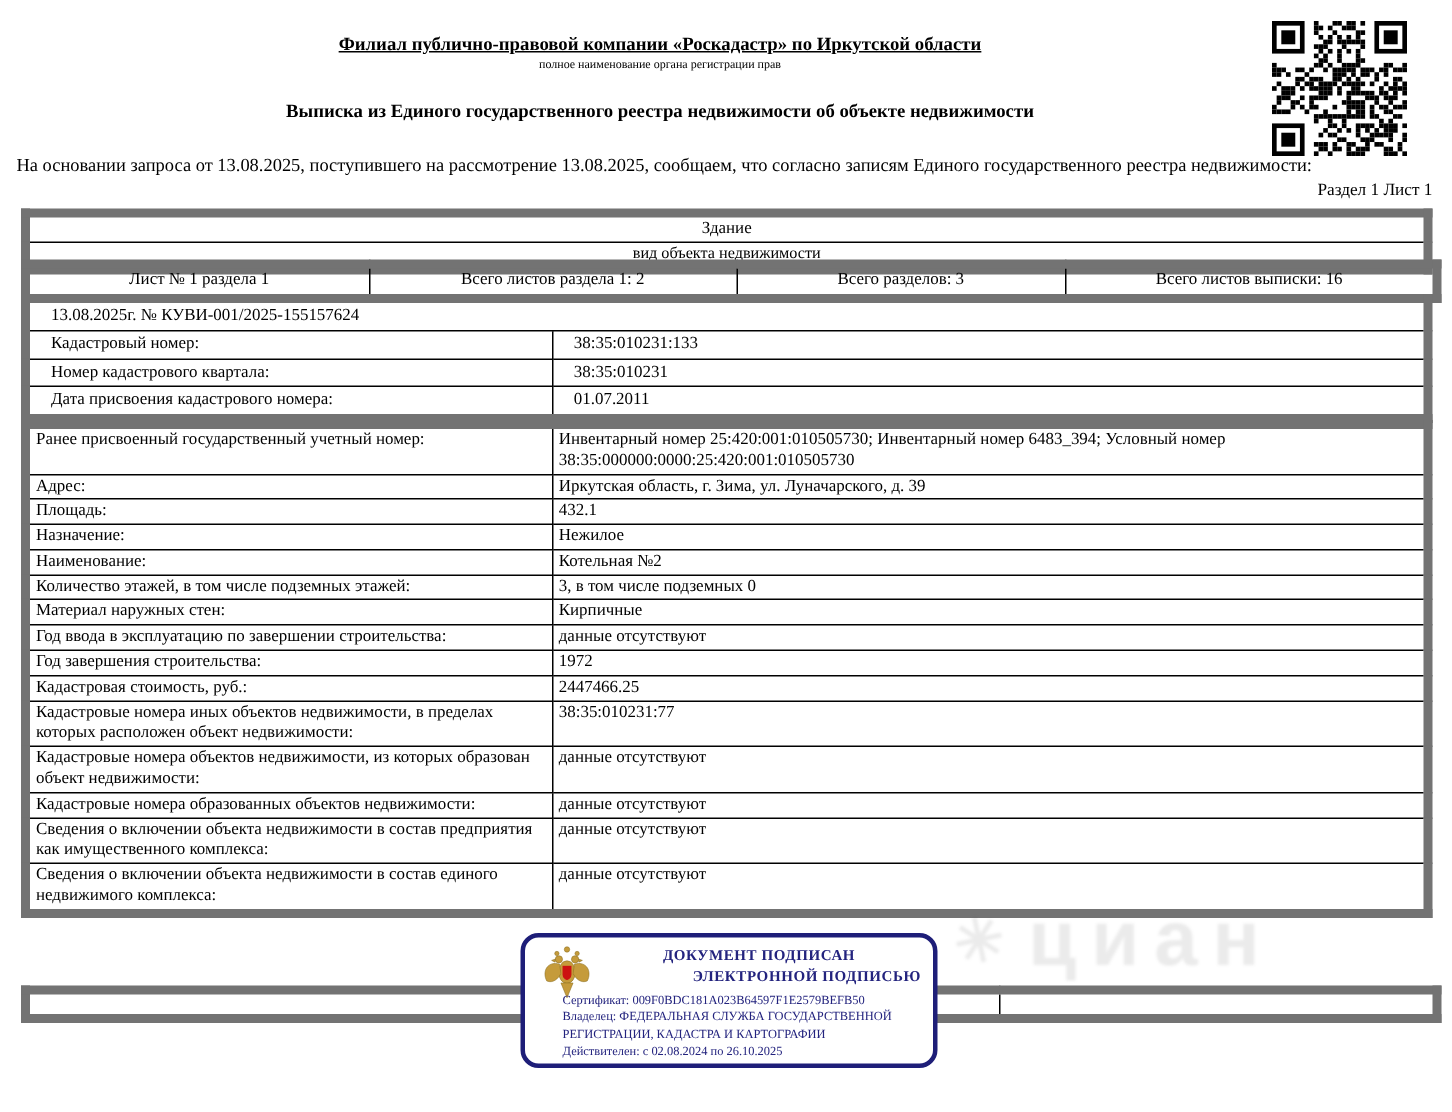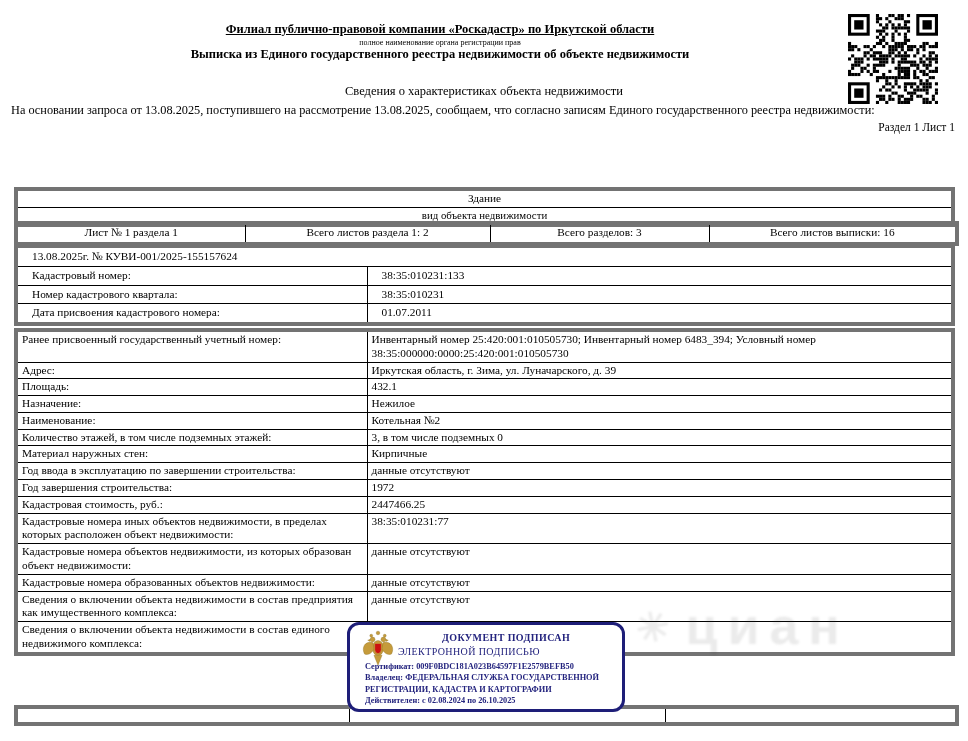--- a/index.html
+++ b/index.html
@@ -3,31 +3,31 @@
 <meta charset="utf-8">
 <style>
   html,body{margin:0;padding:0;background:#fff;}
   .page{position:relative;width:968px;height:741px;background:#ffffff;overflow:hidden;
         font-family:"Liberation Serif","DejaVu Serif",serif;color:#000;border-radius:29px;}
 
   
   .hdr-center{position:absolute;top:22px;left:0;width:880px;text-align:center;}
   .org-name{font-size:12.5px;font-weight:bold;text-decoration:underline;}
   .org-caption{font-size:8px;margin-top:1px;}
-  .doc-title{font-size:12.5px;font-weight:bold;margin-top:0;}
+  .doc-title{font-size:12.5px;font-weight:bold;margin-top:20px;}
   .section-title{position:absolute;top:84px;left:0;width:100%;text-align:center;font-size:12.5px;}
   .request-line{position:absolute;top:103px;left:11px;right:13px;font-size:12.3px;}
   .section-sheet{position:absolute;top:121px;right:13px;font-size:11.5px;}
 
   
   .qr{position:absolute;left:848px;top:14px;width:90px;height:90px;}
 
   
   .box{position:absolute;left:14px;}
-  table{border-collapse:collapse;width:941px;table-layout:fixed;border:4px solid #737373;margin-top:48px;}
+  table{border-collapse:collapse;width:941px;table-layout:fixed;border:6px solid #737373;}
   td{border:1px solid #000;padding:1px 4px;vertical-align:top;font-size:11.3px;line-height:1.22;}
   .t-objtype td{text-align:center;padding:1px 4px;}
   .t-objtype .caption-cell{font-size:10.8px;}
   .t-sheets td{text-align:center;height:15px;}
   .t-summary td{padding:2px 14px;}
   .col-label{width:351px;}
   .t-box1{top:139px;}
   .t-box2{top:173px;}
   .t-box3{top:196px;}
   .t-box4{top:280px;}
@@ -42,37 +42,36 @@
   .watermark{position:absolute;left:636px;top:596px;width:320px;z-index:4;pointer-events:none;
              color:rgba(60,60,60,0.10);font-family:"Liberation Sans",sans-serif;font-weight:bold;
              font-size:52px;letter-spacing:10px;filter:blur(1px);display:flex;align-items:center;gap:6px;}
   .wm-mark{font-size:40px;transform:rotate(-12deg);}
 
   
   .stamp{position:absolute;left:347px;top:622px;width:272px;height:84px;background:#fff;
          border:3px solid #1e1e78;border-radius:12px;z-index:5;color:#23237e;}
   .stamp-line1{position:absolute;top:7px;left:48px;right:8px;text-align:center;
                font-size:10px;font-weight:bold;letter-spacing:.4px;}
-  .stamp-line2{position:absolute;top:21px;left:48px;right:8px;text-align:left;
-               font-size:10px;font-weight:normal;letter-spacing:.4px;}
-  .stamp-meta{position:absolute;top:36px;left:15px;right:8px;font-size:8.3px;line-height:1.36;
-              font-weight:bold;}
+  .stamp-line2{position:absolute;top:21px;left:48px;right:8px;text-align:right;
+               font-size:10px;font-weight:bold;letter-spacing:.4px;}
+  .stamp-meta{position:absolute;top:36px;left:25px;right:8px;font-size:8.3px;line-height:1.36;
+              font-weight:normal;}
   .eagle{position:absolute;left:10px;top:5px;width:36px;height:38px;}
 </style>
 </head>
 <body>
 
 <div class="page">
 
   <div class="hdr-center">
     <div class="org-name">Филиал публично-правовой компании «Роскадастр» по Иркутской области</div>
     <div class="org-caption">полное наименование органа регистрации прав</div>
     <div class="doc-title">Выписка из Единого государственного реестра недвижимости об объекте недвижимости</div>
   </div>
-  <div class="section-title">Сведения о характеристиках объекта недвижимости</div>
   <div class="request-line">На  основании запроса от 13.08.2025, поступившего на рассмотрение 13.08.2025, сообщаем, что согласно записям Единого государственного реестра недвижимости:</div>
   <div class="section-sheet">Раздел 1 Лист 1</div>
 
   <svg class="qr" id="qr-svg" viewBox="0 0 90 90" xmlns="http://www.w3.org/2000/svg">
       <rect x="0.00" y="0.00" width="90.00" height="90.00" fill="#fff"></rect>
       <rect x="27.93" y="0.00" width="3.10" height="3.10" fill="#000"></rect>
       <rect x="40.34" y="0.00" width="3.10" height="3.10" fill="#000"></rect>
       <rect x="43.45" y="0.00" width="3.10" height="3.10" fill="#000"></rect>
       <rect x="49.66" y="0.00" width="3.10" height="3.10" fill="#000"></rect>
       <rect x="52.76" y="0.00" width="3.10" height="3.10" fill="#000"></rect>

